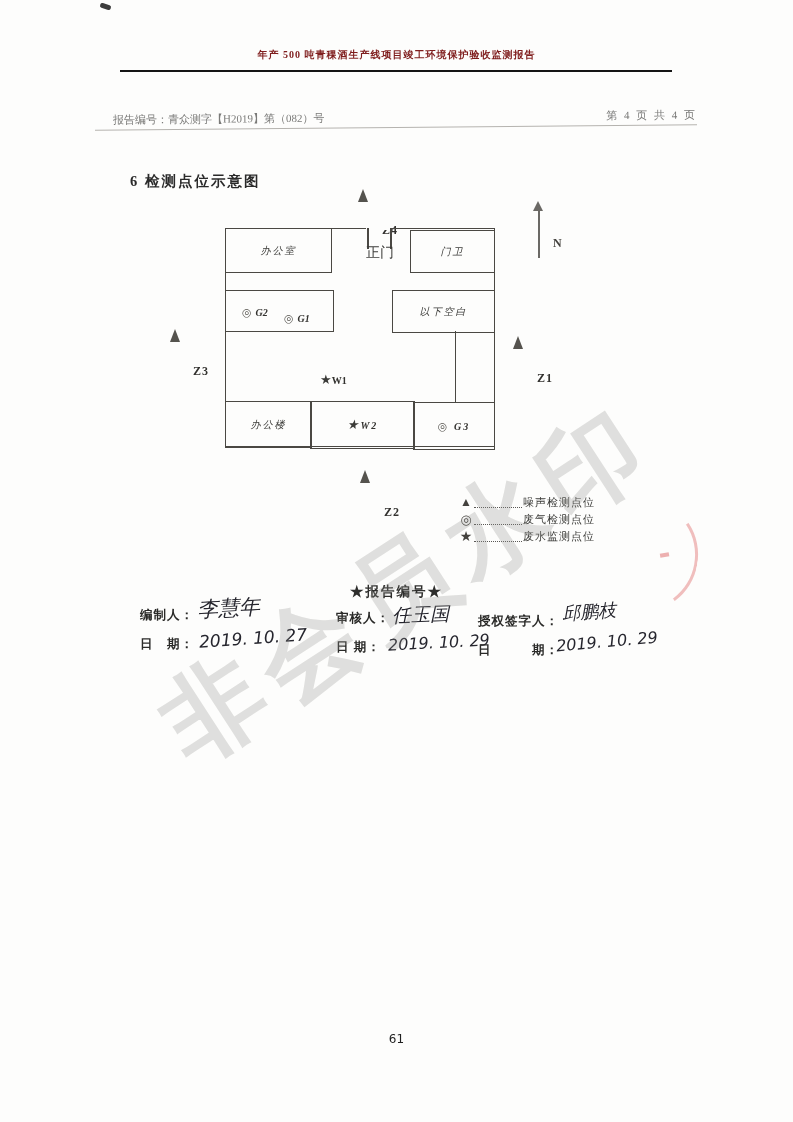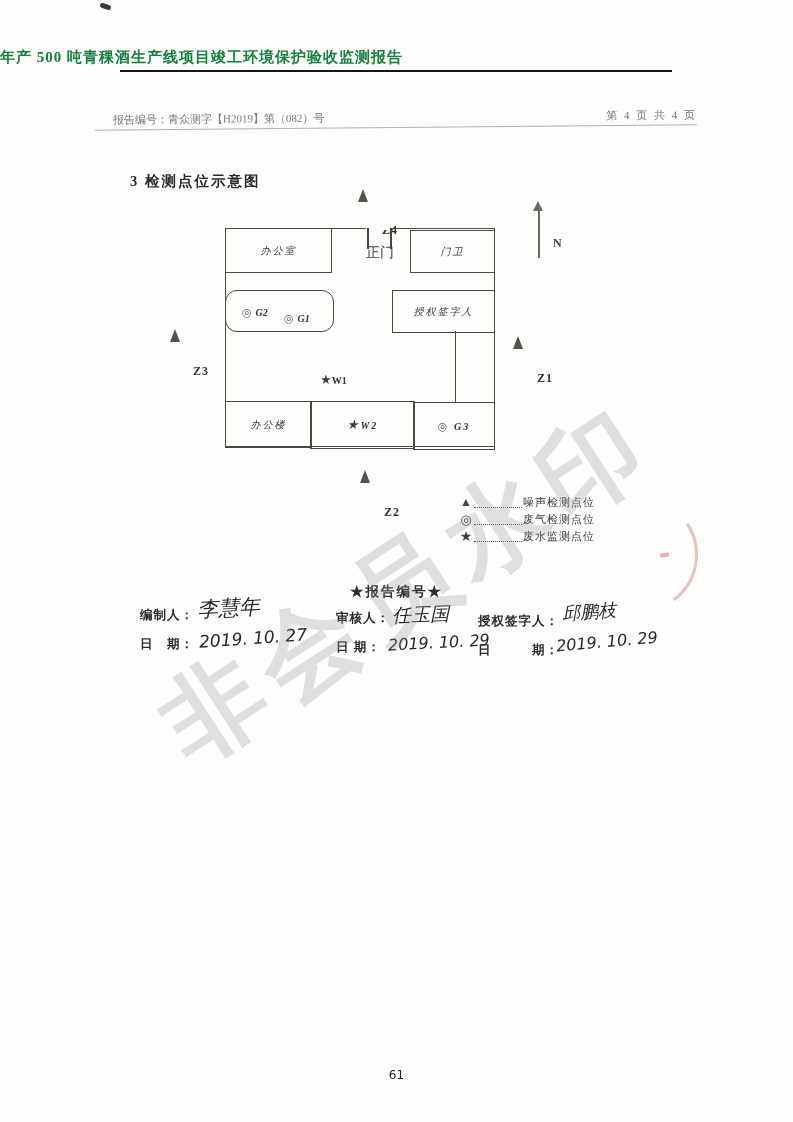--- a/index.html
+++ b/index.html
@@ -3,21 +3,21 @@
 <meta charset="utf-8">
 <style>
   html,body{margin:0;padding:0;background:#e9e9e9;}
   .page{
     position:relative;width:793px;height:1122px;margin:0 auto;
     background:#fdfdfc;overflow:hidden;
     font-family:"Liberation Serif","DejaVu Serif",serif;color:#222;
   }
   .abs{position:absolute;}
   
-  .doc-title{left:0;right:0;top:48px;text-align:left;font-size:15px;font-weight:bold;letter-spacing:1px;color:#15803d;}
+  .doc-title{left:0;right:0;top:48px;text-align:center;font-size:10px;font-weight:bold;letter-spacing:1px;color:#7f1d1d;}
   .title-underline{left:120px;top:70px;width:552px;height:2px;background:#151515;}
   .report-row{left:113px;top:110px;width:584px;font-size:11px;color:#7a7a78;transform:rotate(-0.5deg);}
   .report-row .right{float:right;letter-spacing:2px;}
   .report-underline{left:95px;top:127px;width:602px;height:1px;background:#b5b3af;transform:rotate(-0.5deg);}
   .scan-mark{left:100px;top:4px;width:11px;height:5px;background:#3c3c3c;transform:rotate(18deg);border-radius:2px;}
   
   .section-title{left:130px;top:172px;font-size:14.5px;font-weight:bold;letter-spacing:2px;color:#2a2a2a;}
   
   .box{position:absolute;border:1.4px solid #4a4843;background:transparent;font-style:italic;}
   .lbl{position:absolute;font-size:10px;color:#3b3b38;letter-spacing:1px;white-space:nowrap;}
@@ -38,40 +38,40 @@
   .legend-leader{display:inline-block;width:48px;height:9px;border-bottom:1.6px dotted #5a5855;margin-right:1px;}
   .legend-lab{font-size:11px;color:#3b3b38;letter-spacing:1px;}
   
   .blank-note{left:0;right:0;top:583px;text-align:center;font-size:13.5px;font-weight:bold;letter-spacing:2px;color:#2e2e2c;}
   .sig-label{position:absolute;font-size:12.5px;font-weight:bold;color:#2a2a28;letter-spacing:1px;white-space:pre;}
   .hand{position:absolute;font-family:"DejaVu Sans",sans-serif;font-style:italic;color:#26262e;white-space:nowrap;display:inline-block;}
   
   .watermark{left:88px;top:518px;width:640px;text-align:center;font-size:100px;font-weight:bold;letter-spacing:12px;color:rgba(145,143,140,0.27);transform:rotate(-33deg);white-space:nowrap;pointer-events:none;font-family:"Liberation Sans","DejaVu Sans",sans-serif;}
   .seal-arc{left:592px;top:500px;width:100px;height:105px;border:3px solid transparent;border-right-color:rgba(224,112,112,0.45);border-radius:50%;transform:rotate(10deg);}
   .seal-tick{left:660px;top:553px;width:9px;height:3.5px;background:rgba(222,100,100,0.5);transform:rotate(-10deg);}
-  .page-number{left:0;right:0;top:1032px;text-align:center;font-size:12px;color:#1f1f1f;font-family:"DejaVu Sans",sans-serif;margin-top:36px;}
+  .page-number{left:0;right:0;top:1032px;text-align:center;font-size:12px;color:#1f1f1f;font-family:"DejaVu Sans",sans-serif;}
   .gap-cover{left:366px;top:226px;width:26px;height:4px;background:#fdfdfc;}
   .post{position:absolute;width:1.5px;height:21px;background:#4a4843;top:228px;}
 </style>
 </head>
 <body>
 
 <div class="page">
 
   <div class="abs scan-mark"></div>
 
   <div class="abs doc-title">年产 500 吨青稞酒生产线项目竣工环境保护验收监测报告</div>
   <div class="abs title-underline"></div>
   <div class="abs report-row">
     <span>报告编号：青众测字【H2019】第（082）号</span>
     <span class="right">第 4 页 共 4 页</span>
   </div>
   <div class="abs report-underline"></div>
 
-  <div class="abs section-title">3 检测点位示意图</div>
+  <div class="abs section-title">6 检测点位示意图</div>
 
   <div class="tri" style="left:358px;top:189px;"></div>
   <div class="zlbl" style="left:382px;top:190px;">Z4</div>
 
   <div class="abs north-line"></div>
   <div class="abs north-head"></div>
   <div class="abs north-n">N</div>
 
   <div class="box" style="left:225px;top:228px;width:268px;height:217px;"></div>
 
@@ -81,27 +81,27 @@
   <div class="lbl" style="left:366px;top:244px;width:26px;text-align:center;font-size:14px;letter-spacing:0;font-family:Liberation Serif, serif;">正门</div>
 
   <div class="box" style="left:225px;top:228px;width:105px;height:43px;">
     <div class="boxlbl">办公室</div>
   </div>
 
   <div class="box" style="left:410px;top:230px;width:83px;height:41px;">
     <div class="boxlbl">门卫</div>
   </div>
 
-  <div class="box" style="left:225px;top:290px;width:107px;height:40px;border-radius:12px;">
+  <div class="box" style="left:225px;top:290px;width:107px;height:40px;">
     <span class="abs" style="left:16px;top:11px;"><span class="sym-gas">◎</span> <span class="ptlbl">G2</span></span>
     <span class="abs" style="left:58px;top:17px;"><span class="sym-gas">◎</span> <span class="ptlbl">G1</span></span>
   </div>
 
   <div class="box" style="left:392px;top:290px;width:101px;height:41px;">
-    <div class="boxlbl">授权签字人</div>
+    <div class="boxlbl">以下空白</div>
   </div>
   <div class="abs" style="left:455px;top:331px;width:1.4px;height:72px;background:#4a4843;"></div>
 
   <div class="abs" style="left:320px;top:370px;">
     <span class="sym-water">★</span><span class="ptlbl">W1</span>
   </div>
 
   <div class="box" style="left:225px;top:401px;width:85px;height:45px;">
     <div class="boxlbl">办公楼</div>
   </div>

